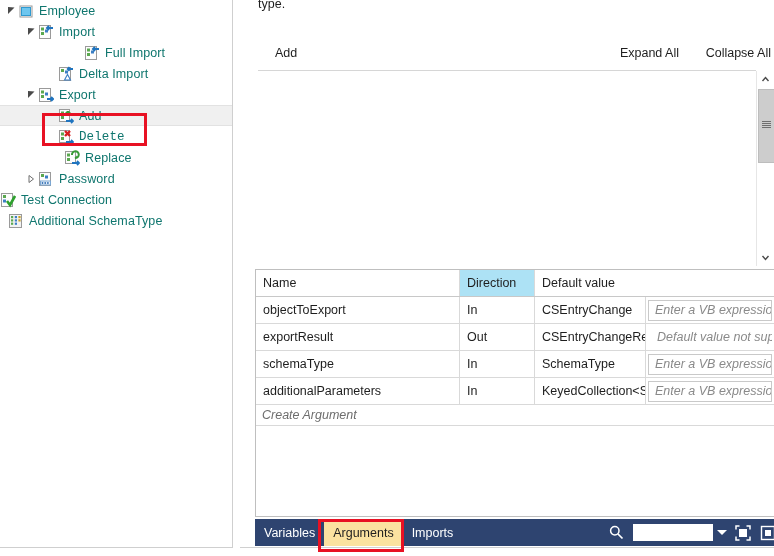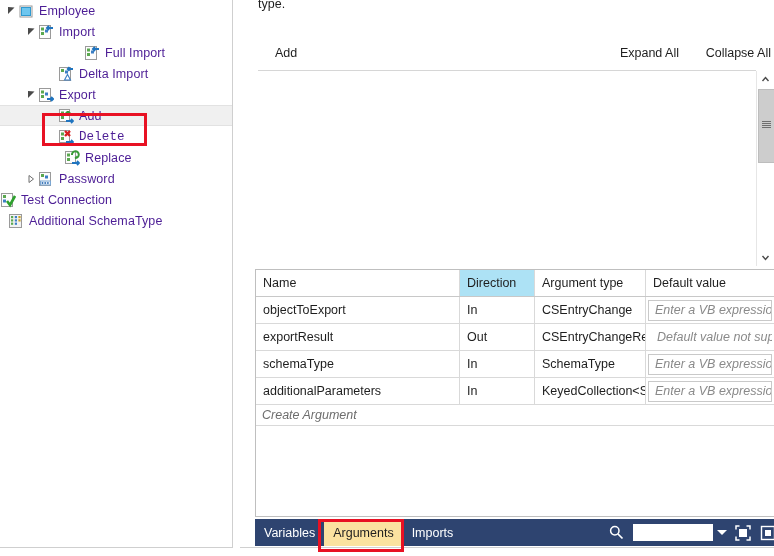--- a/index.html
+++ b/index.html
@@ -28,21 +28,21 @@
     display:flex;align-items:center;
     white-space:nowrap;
     cursor:default;
   }
   .tree-row.selected{background:#f0f0f0;border-top:1px solid #e2e2e2;border-bottom:1px solid #e2e2e2;height:19px;}
   .expander{
     width:14px;height:21px;flex:0 0 14px;
     display:flex;align-items:center;justify-content:center;
   }
   .tico{width:16px;height:16px;flex:0 0 16px;margin-right:5px;position:relative;}
-  .tlabel{font-size:12.5px;color:#4c1d95;letter-spacing:0.1px;}
+  .tlabel{font-size:12.5px;color:#0f766e;letter-spacing:0.1px;}
 
   
   .redbox{position:absolute;border:3px solid #e81123;pointer-events:none;z-index:40;}
 
   
   #designer{
     position:absolute;left:240px;top:0;width:534px;height:556px;
     background:#ffffff;
     overflow:hidden;
   }
@@ -358,21 +358,20 @@
           </svg>
       </div>
     </div>
   </div>
 
   <div id="grid">
 
     <div class="grow hdr">
       <div class="gcell c-name">Name</div>
       <div class="gcell c-dir">Direction</div>
-      <div class="gcell c-type">Argument type</div>
       <div class="gcell c-def" style="padding-left:7px;">Default value</div>
     </div>
 
     <div class="grow">
       <div class="gcell c-name">objectToExport</div>
       <div class="gcell c-dir">In</div>
       <div class="gcell c-type">CSEntryChange</div>
       <div class="gcell c-def">
         <div class="vbbox">Enter a VB expression</div>
       </div>

